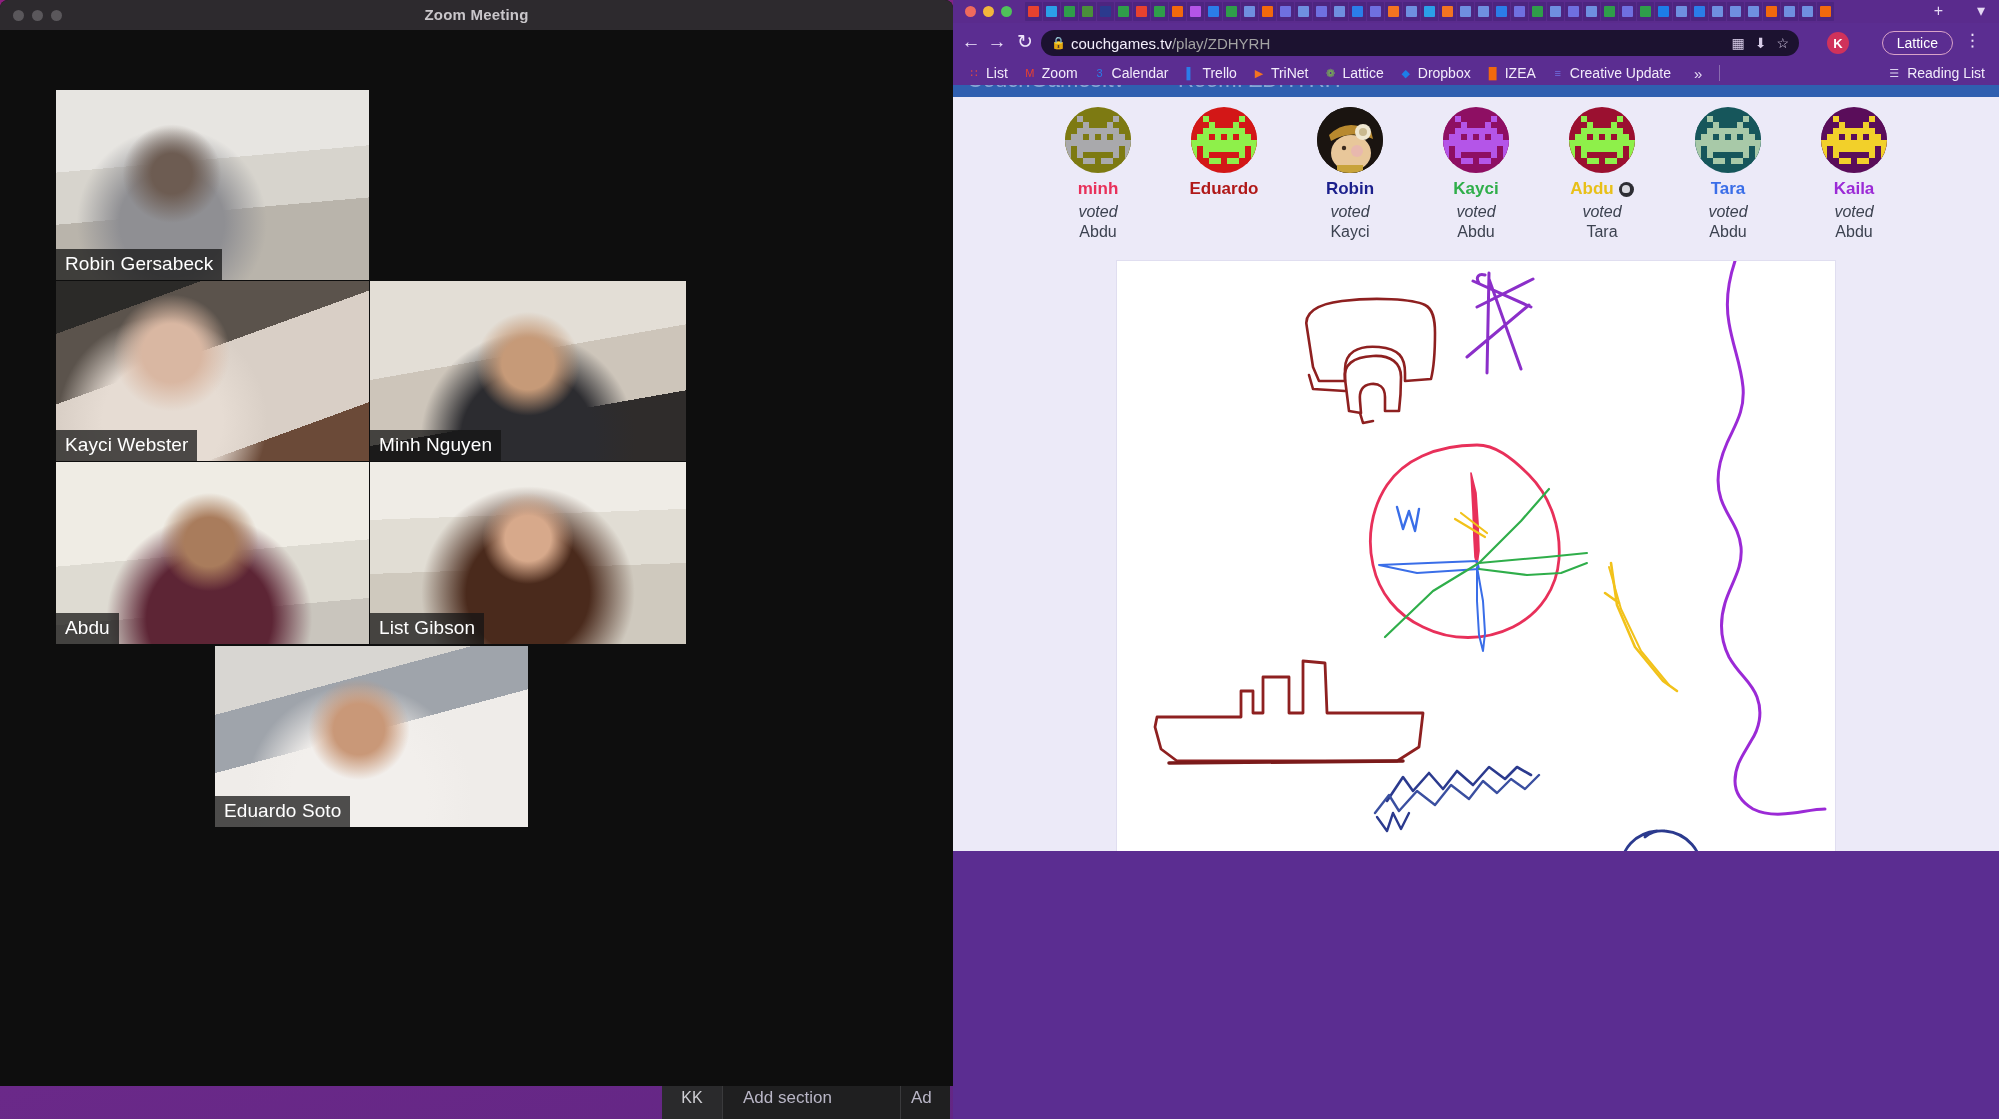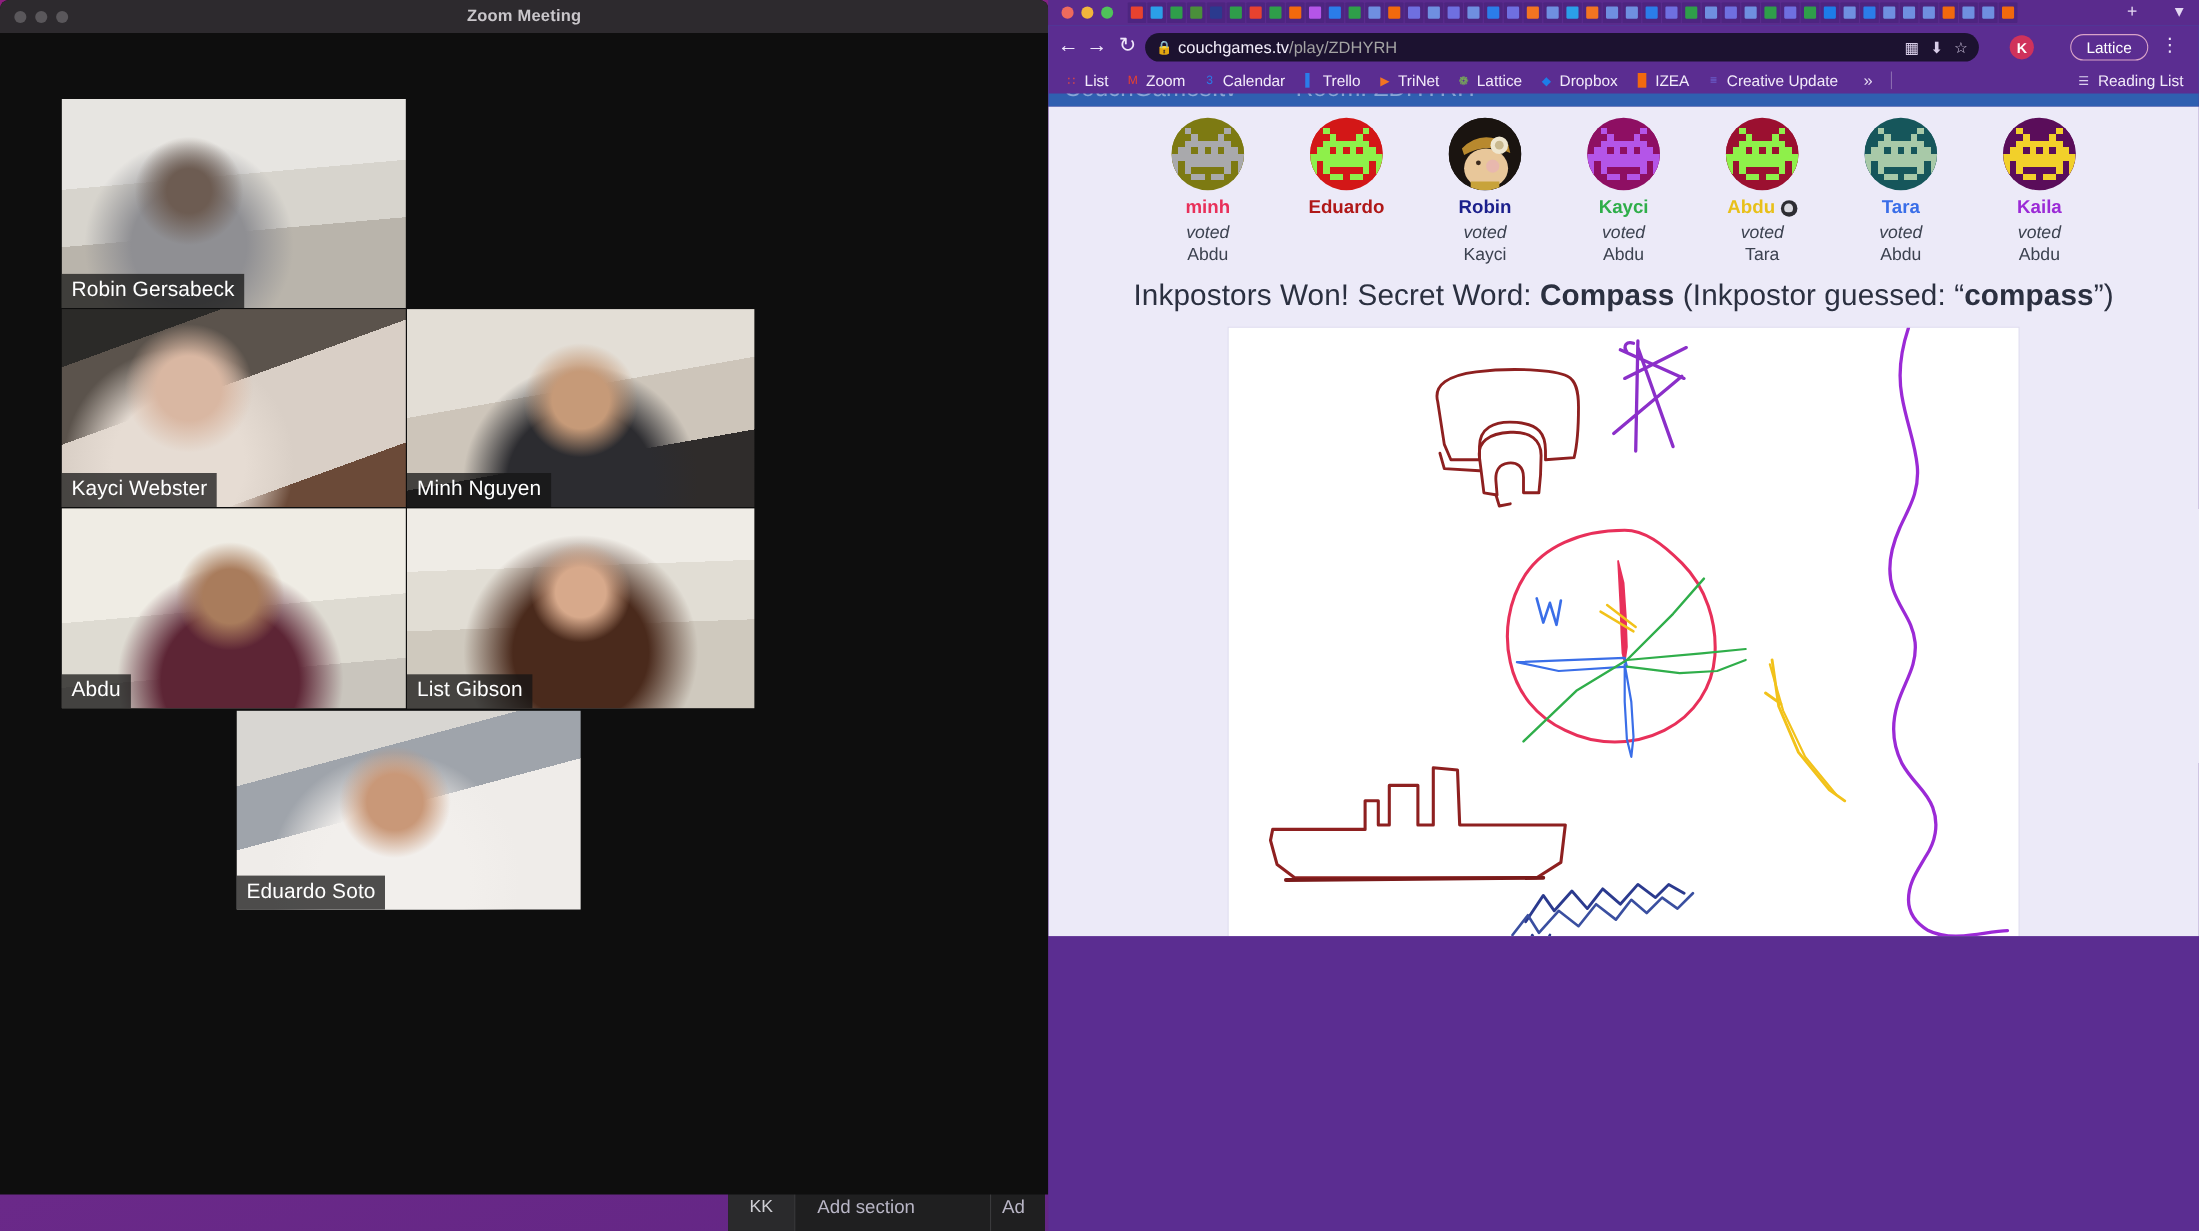--- a/index.html
+++ b/index.html
@@ -785,23 +785,20 @@
               </svg>
             </div>
             <div class="pname" style="color: rgb(155, 42, 214);">
               <span>Kaila</span>
             </div>
             <div class="pvoted">voted</div>
             <div class="pvote">Abdu</div>
           </div>
         </div>
 
-      <div id="result">
-        <span>Inkpostors Won! Secret Word: </span><b>Compass</b><span> (Inkpostor guessed: “</span><b>compass</b><span>”)</span>
-      </div>
 
       <div id="canvaswrap">
         <svg width="718" height="696" viewBox="0 0 718 696">
           <g fill="none" stroke-linecap="round" stroke-linejoin="round" stroke-width="2.6">
 
             <path d="M190 67 C186 52 200 43 225 40 C258 36 296 38 308 44 C316 48 318 58 318 72
                      C318 92 316 110 314 118 L288 120 L288 112 C288 96 282 88 262 86
                      C240 84 228 92 228 108 L228 120 L202 120 L196 106 Z" stroke="#8e2020"></path>
             <path d="M228 118 C226 104 236 96 256 95 C274 94 284 102 284 116
                      C284 130 283 142 282 150 L268 150 L268 136 C268 126 262 122 254 123

